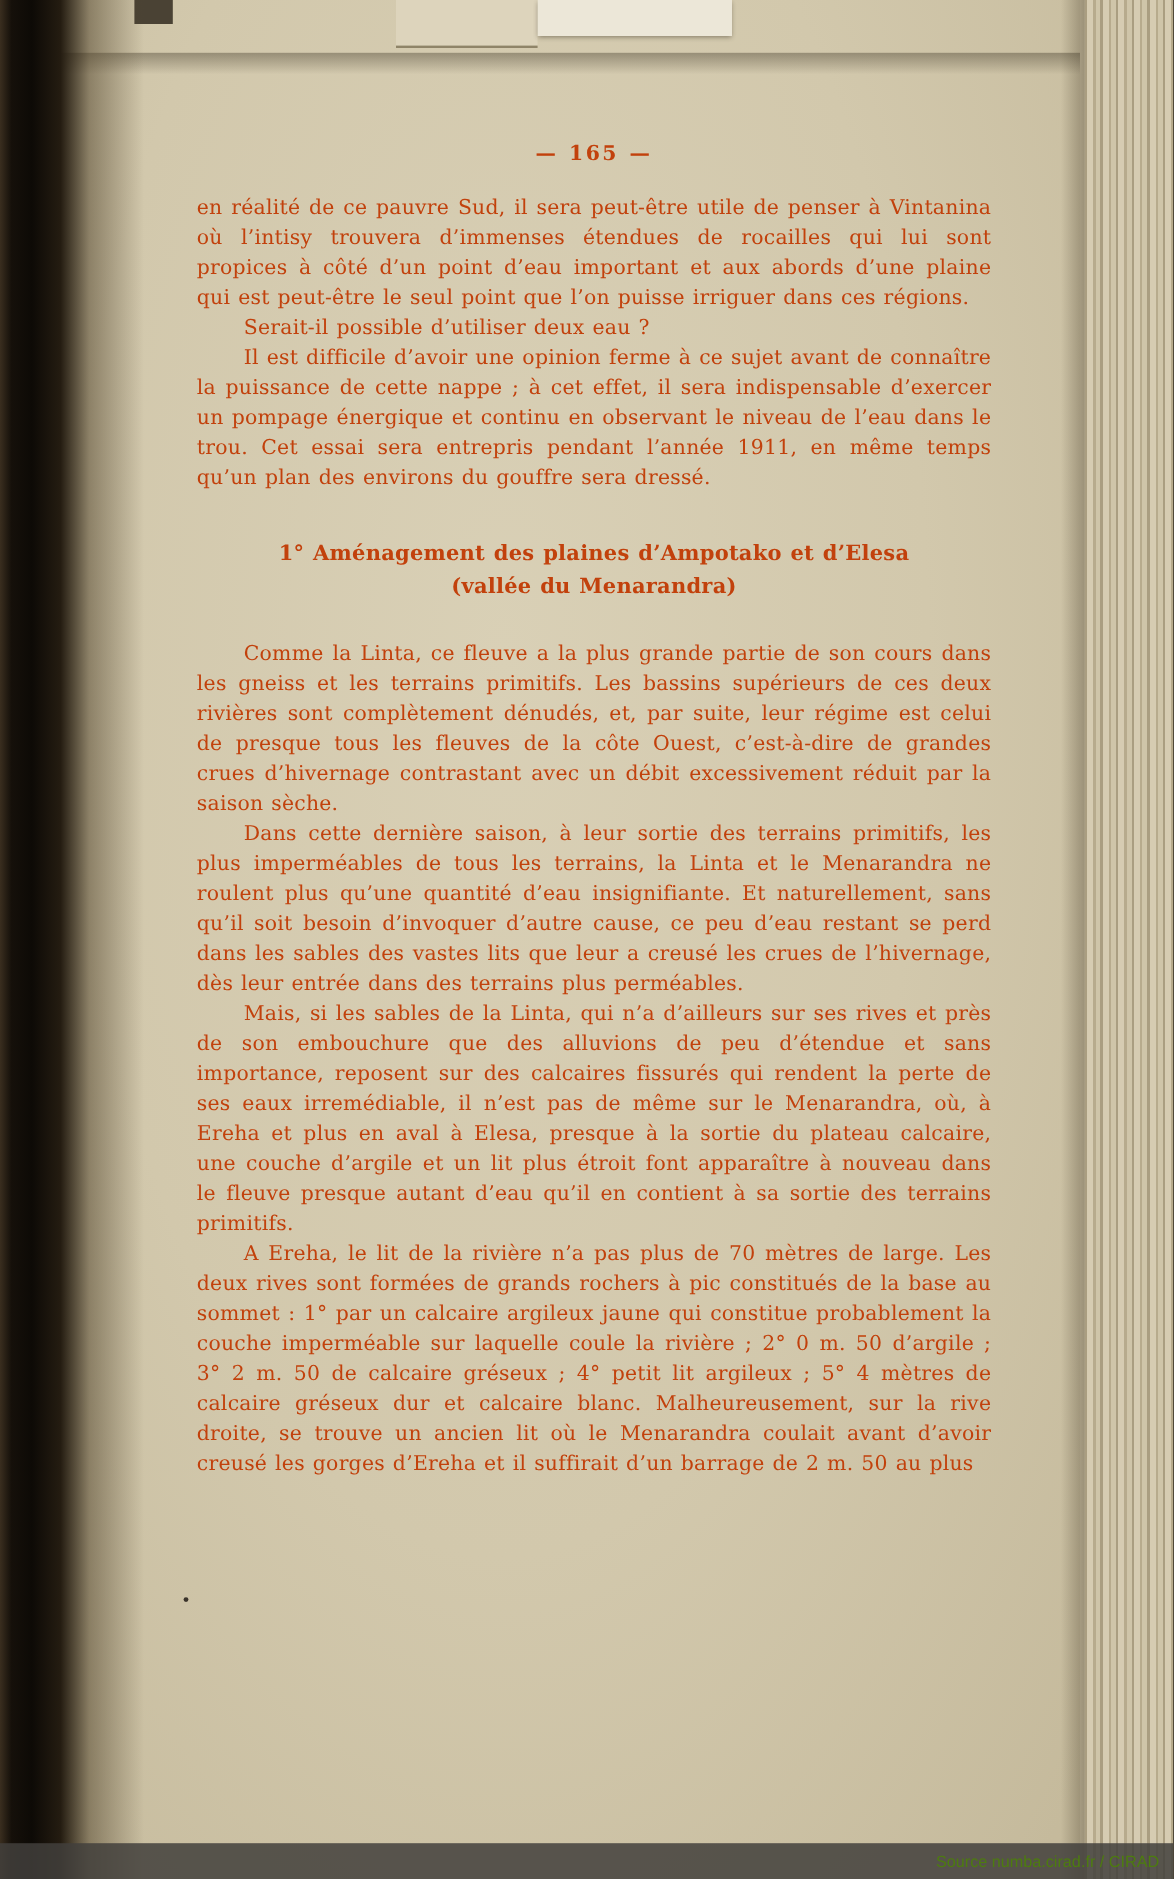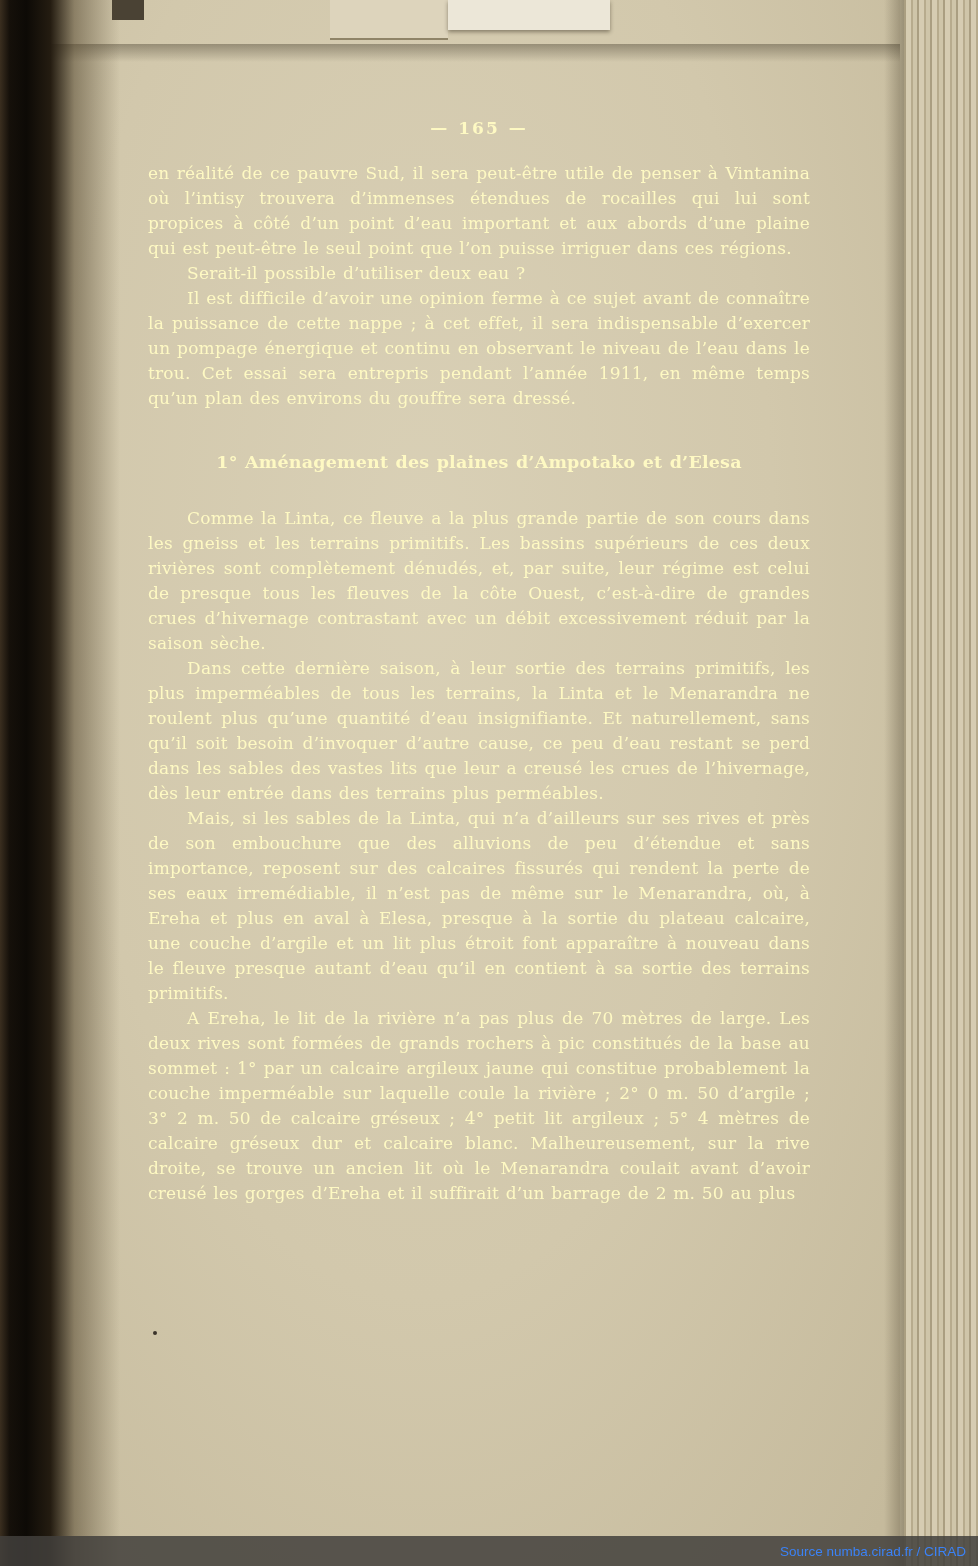--- a/index.html
+++ b/index.html
@@ -51,22 +51,22 @@
   }
   
   .spine {
     position: absolute; left: 0; top: 0; width: 120px; height: 1566px;
     background: linear-gradient(90deg,
       #3a2e1f 0%, #15100a 8%, #0d0a06 22%, #241c11 42%,
       rgba(84,71,47,0.55) 62%, rgba(84,71,47,0) 100%);
   }
   
   .content {
-    position: absolute; left: 148px; top: 116px; width: 662px;
-    color: #fef9c3;
+    position: absolute; left: 164px; top: 116px; width: 662px;
+    color: #c2410c;
     font-size: 17px; line-height: 25px;
     text-align: justify;
     letter-spacing: 0.2px; word-spacing: 1px;
   }
   .page-num {
     text-align: center; font-weight: bold; letter-spacing: 2px;
     margin-bottom: 20px;
   }
   .para { text-indent: 2.3em; }
   .para.opening { text-indent: 0; }
@@ -79,21 +79,21 @@
     position: absolute; left: 153px; top: 1331px; width: 4px; height: 4px;
     border-radius: 50%; background: #3a332a;
   }
   
   .footer-bar {
     position: absolute; left: 0; bottom: 0; width: 978px; height: 30px;
     background: rgba(66,64,60,0.85);
     display: flex; align-items: center; justify-content: flex-end;
     padding-right: 12px;
     font-family: "Liberation Sans", sans-serif;
-    font-size: 13.5px; color: #3b82f6;
+    font-size: 13.5px; color: #4d7c0f;
   }
 </style>
 </head>
 <body>
 
 <div class="page-bg"></div>
 
 <div class="right-stack"></div>
 <div class="right-shadow"></div>
 
@@ -107,20 +107,21 @@
 
 <div class="content">
   <div class="page-num">— 165 —</div>
 
   <p class="para opening">en réalité de ce pauvre Sud, il sera peut-être utile de penser à Vintanina où l’intisy trouvera d’immenses étendues de rocailles qui lui sont propices à côté d’un point d’eau important et aux abords d’une plaine qui est peut-être le seul point que l’on puisse irriguer dans ces régions.</p>
   <p class="para">Serait-il possible d’utiliser deux eau ?</p>
   <p class="para">Il est difficile d’avoir une opinion ferme à ce sujet avant de connaître la puissance de cette nappe ; à cet effet, il sera indispensable d’exercer un pompage énergique et continu en observant le niveau de l’eau dans le trou. Cet essai sera entrepris pendant l’année 1911, en même temps qu’un plan des environs du gouffre sera dressé.</p>
 
   <div class="heading">
     <div>1° Aménagement des plaines d’Ampotako et d’Elesa</div>
+    <div>(vallée du Menarandra)</div>
   </div>
 
   <p class="para">Comme la Linta, ce fleuve a la plus grande partie de son cours dans les gneiss et les terrains primitifs. Les bassins supérieurs de ces deux rivières sont complètement dénudés, et, par suite, leur régime est celui de presque tous les fleuves de la côte Ouest, c’est-à-dire de grandes crues d’hivernage contrastant avec un débit excessivement réduit par la saison sèche.</p>
   <p class="para">Dans cette dernière saison, à leur sortie des terrains primitifs, les plus imperméables de tous les terrains, la Linta et le Menarandra ne roulent plus qu’une quantité d’eau insignifiante. Et naturellement, sans qu’il soit besoin d’invoquer d’autre cause, ce peu d’eau restant se perd dans les sables des vastes lits que leur a creusé les crues de l’hivernage, dès leur entrée dans des terrains plus perméables.</p>
   <p class="para">Mais, si les sables de la Linta, qui n’a d’ailleurs sur ses rives et près de son embouchure que des alluvions de peu d’étendue et sans importance, reposent sur des calcaires fissurés qui rendent la perte de ses eaux irremédiable, il n’est pas de même sur le Menarandra, où, à Ereha et plus en aval à Elesa, presque à la sortie du plateau calcaire, une couche d’argile et un lit plus étroit font apparaître à nouveau dans le fleuve presque autant d’eau qu’il en contient à sa sortie des terrains primitifs.</p>
   <p class="para">A Ereha, le lit de la rivière n’a pas plus de 70 mètres de large. Les deux rives sont formées de grands rochers à pic constitués de la base au sommet : 1° par un calcaire argileux jaune qui constitue probablement la couche imperméable sur laquelle coule la rivière ; 2° 0 m. 50 d’argile ; 3° 2 m. 50 de calcaire gréseux ; 4° petit lit argileux ; 5° 4 mètres de calcaire gréseux dur et calcaire blanc. Malheureusement, sur la rive droite, se trouve un ancien lit où le Menarandra coulait avant d’avoir creusé les gorges d’Ereha et il suffirait d’un barrage de 2 m. 50 au plus</p>
 </div>
 
 <div class="artifact-dot"></div>
 

